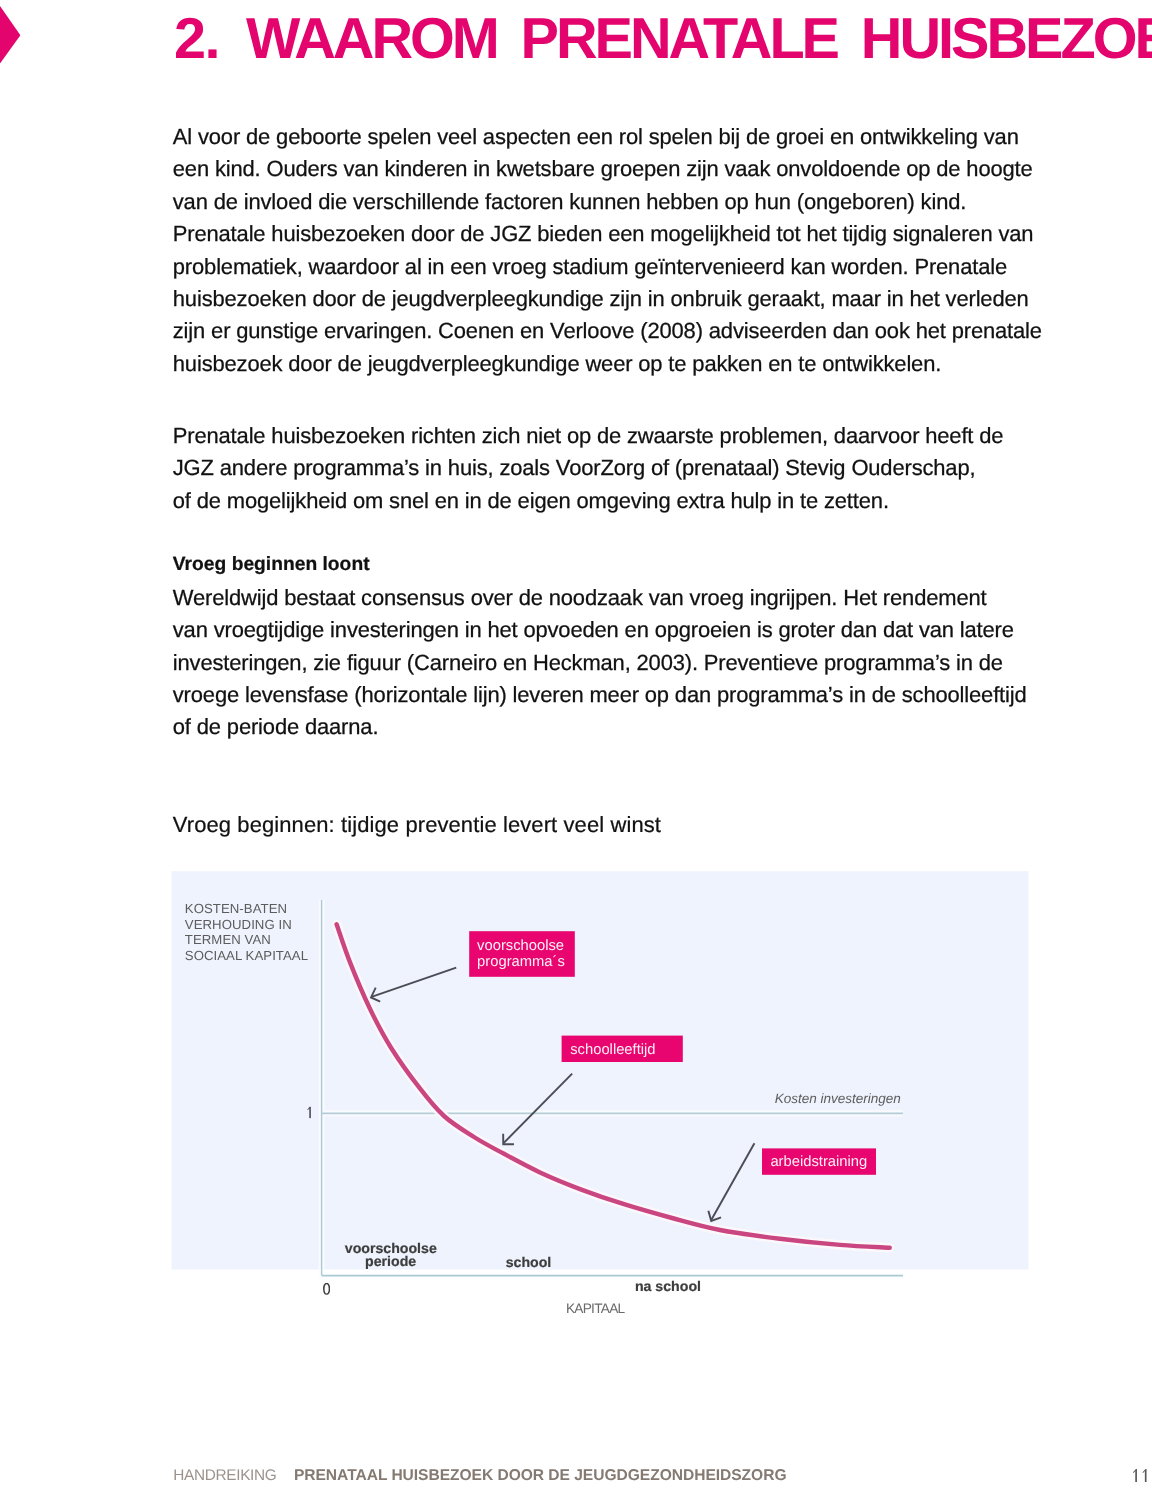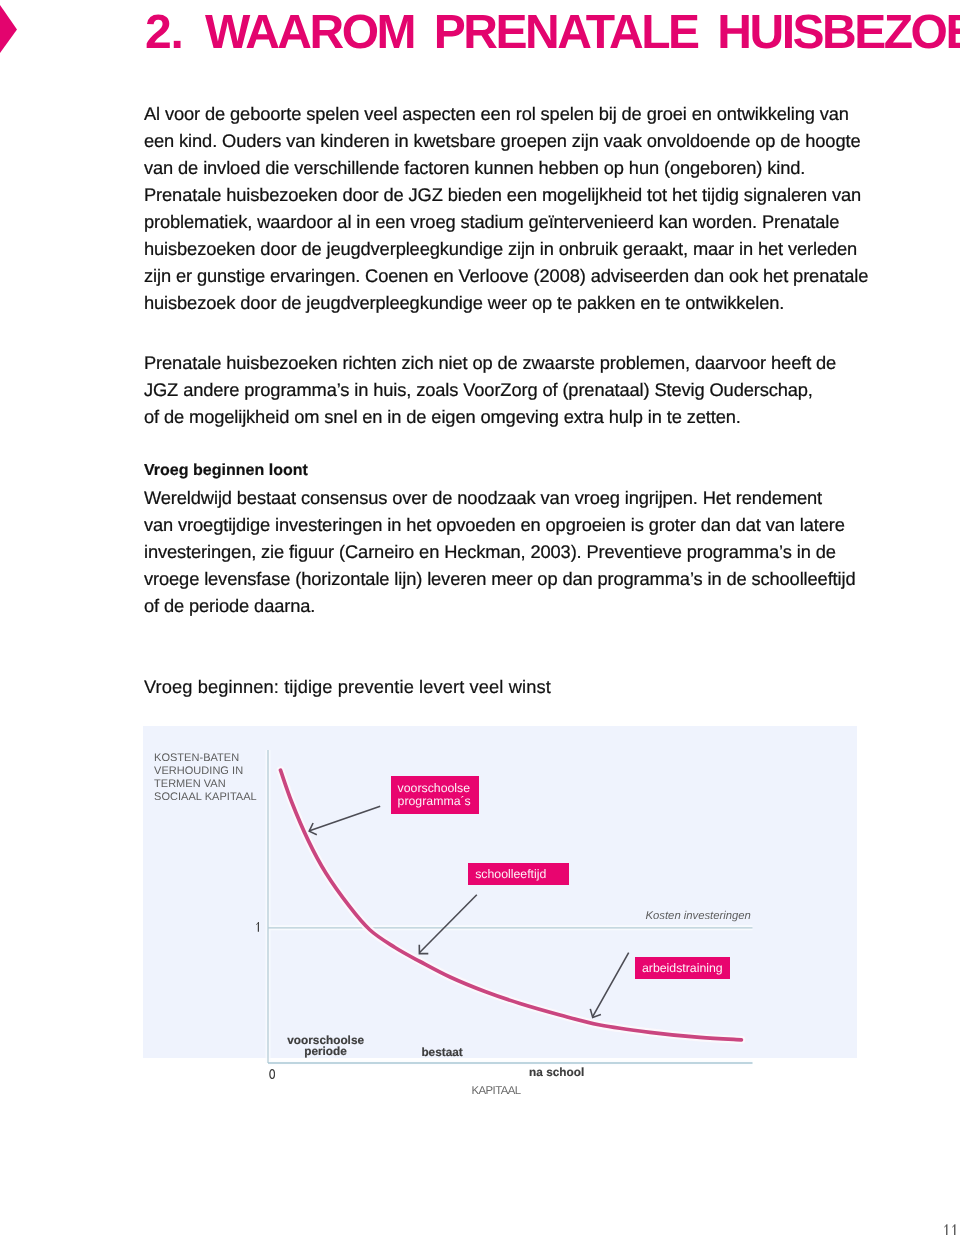--- a/index.html
+++ b/index.html
@@ -107,23 +107,24 @@
           <path d="M3.2 0 C4.95 0 6.2 2.05 6.2 5.1 C6.2 8.15 4.95 10.2 3.2 10.2 C1.45 10.2 0.2 8.15 0.2 5.1 C0.2 2.05 1.45 0 3.2 0 Z M3.2 1.25 C2.2 1.25 1.5 2.8 1.5 5.1 C1.5 7.4 2.2 8.95 3.2 8.95 C4.2 8.95 4.9 7.4 4.9 5.1 C4.9 2.8 4.2 1.25 3.2 1.25 Z" fill="#3f3f3f" fill-rule="evenodd"></path>
         </svg>
     </div>
     <div class="reflabel">Kosten investeringen</div>
     <div class="tag tag1">voorschoolse
 programma´s</div>
     <div class="tag tag2">schoolleeftijd</div>
     <div class="tag tag3">arbeidstraining</div>
     <div class="xcat xcat1">voorschoolse
 periode</div>
-    <div class="xcat xcat2">bestaat</div>
+    <div class="xcat xcat2">school</div>
     <div class="xcat xcat3">na school</div>
   </div>
+  <div class="footer"><span>HANDREIKING</span><span class="b">PRENATAAL HUISBEZOEK DOOR DE JEUGDGEZONDHEIDSZORG</span></div>
   <div class="pageno">
     <svg viewBox="0 0 13.5 11.7" width="13.5" height="11.7">
       <title>11</title>
       <g fill="#575757">
         <path d="M0.0 3.15 L2.6 0.15 L3.45 0.15 L3.45 11.3 L2.05 11.3 L2.05 1.9 L0.55 3.6 Z"></path>
         <path d="M8.0 3.15 L10.6 0.15 L11.45 0.15 L11.45 11.3 L10.05 11.3 L10.05 1.9 L8.55 3.6 Z"></path>
       </g>
     </svg>
   </div>
 </div>

